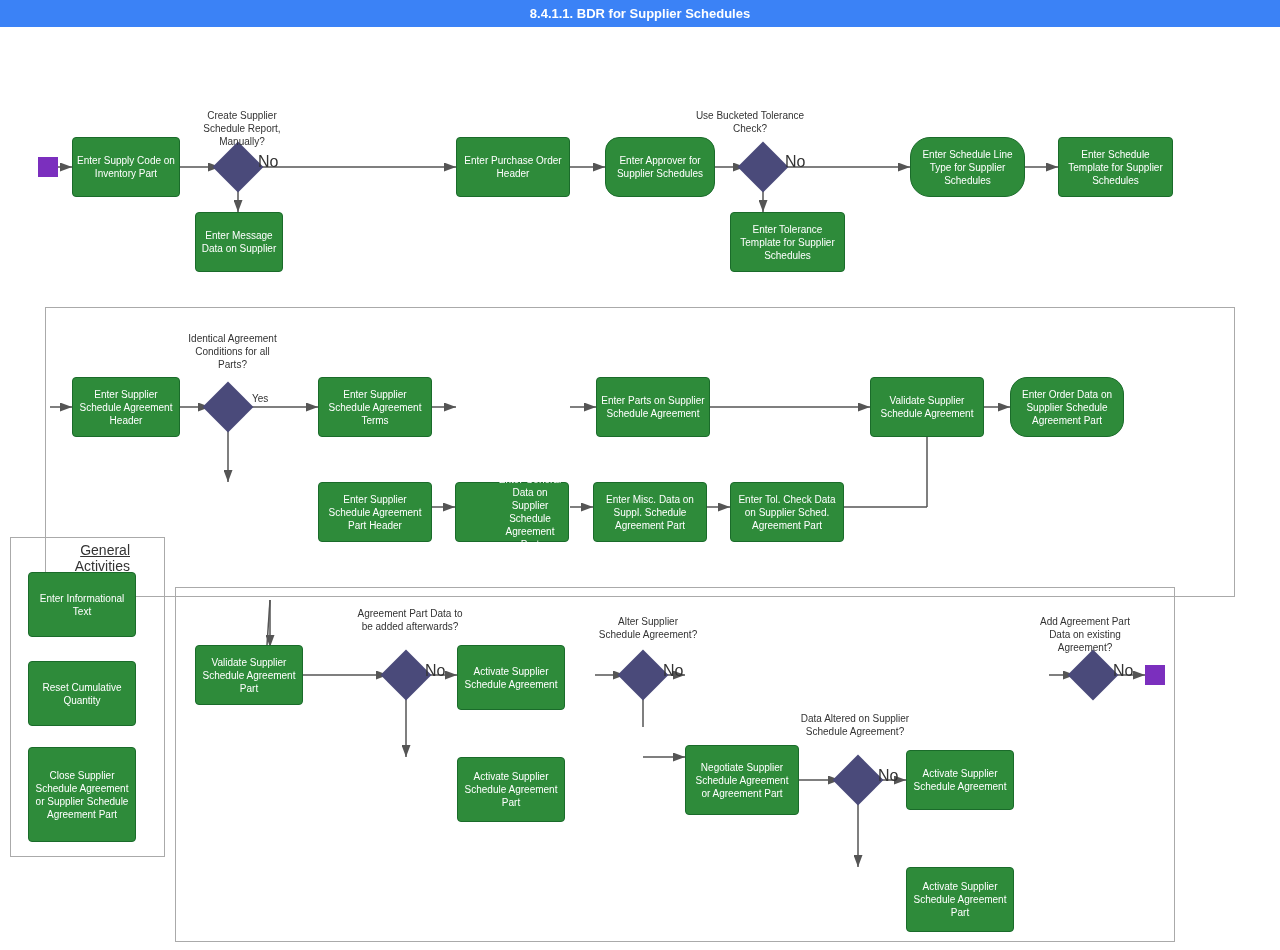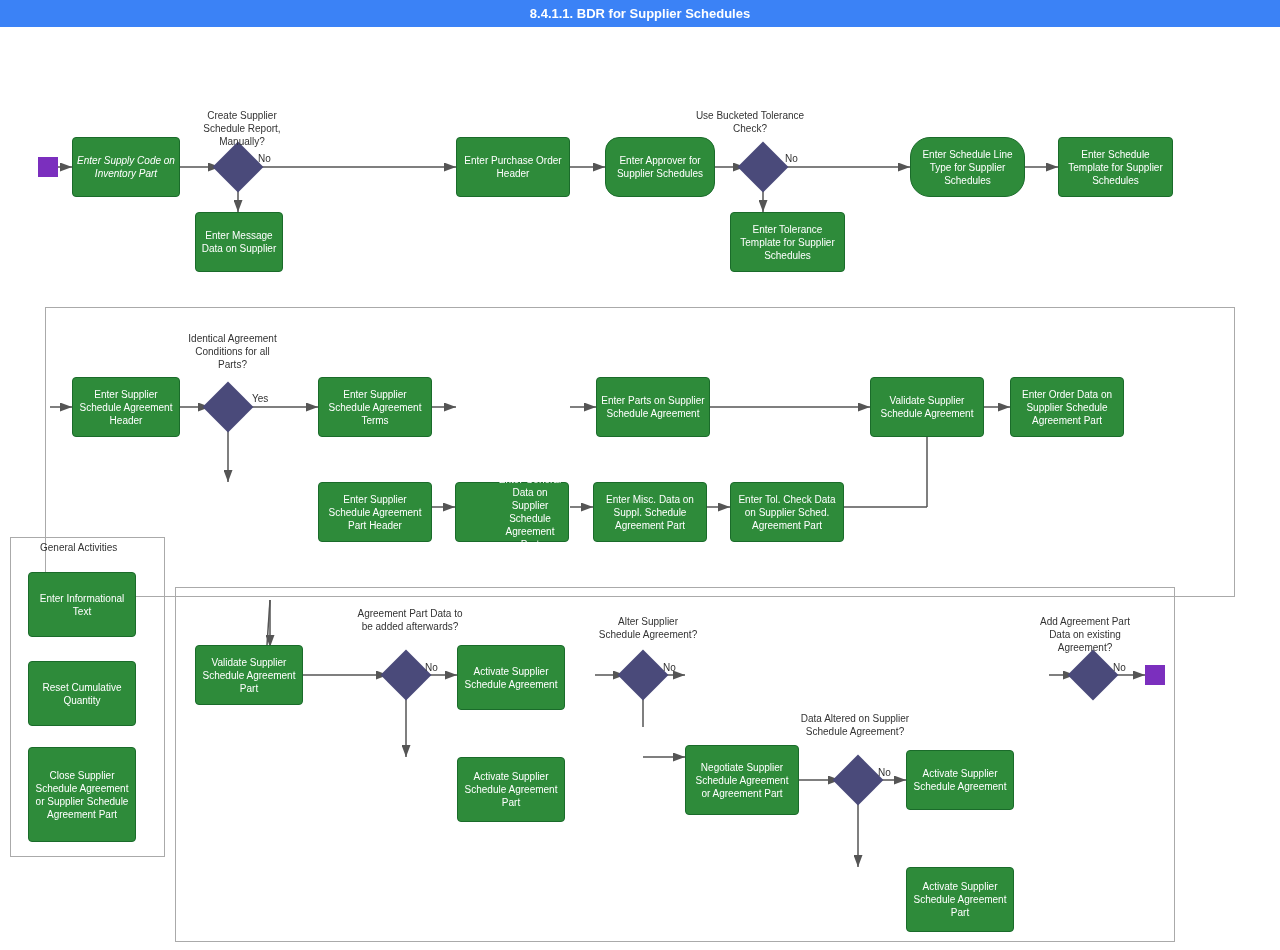--- a/index.html
+++ b/index.html
@@ -62,37 +62,38 @@
     }
     
     .flow-section {
       position: absolute;
       border: 1px solid #aaa;
       background: transparent;
     }
     
     .section-label {
       position: absolute;
-      font-size: 10px;
+      font-size: 14px;
       color: #333;
-      text-align: left;
+      text-align: right;
+      text-decoration: underline;
     }
     
     svg.arrows {
       position: absolute;
       top: 0;
       left: 0;
       width: 1280px;
       height: 950px;
       pointer-events: none;
     }
     
     .no-label {
       position: absolute;
-      font-size: 10px;
+      font-size: 16px;
       color: #333;
     }
     .yes-label {
       position: absolute;
       font-size: 10px;
       color: #333;
     }
   </style>
 </head>
 <body>
@@ -177,21 +178,21 @@
     <line x1="1049" y1="648" x2="1075" y2="648" stroke="#555" stroke-width="1.5" marker-end="url(#arrowhead)"></line>
 
     <line x1="1111" y1="648" x2="1145" y2="648" stroke="#555" stroke-width="1.5" marker-end="url(#arrowhead)"></line>
 
     <line x1="265" y1="648" x2="270" y2="573" stroke="#555" stroke-width="1.5"></line>
 
   </svg>
 
   <div class="purple-rect" style="left:38px; top:130px;"></div>
 
-  <div class="green-box" style="left:72px; top:110px; width:108px; height:60px;font-style:italic;">
+  <div class="green-box" style="left:72px; top:110px; width:108px; height:60px;">
     <span>Enter Supply Code on Inventory Part</span>
   </div>
 
   <div class="diamond" style="left:220px; top:122px;"></div>
   <div class="diamond-label" style="left:192px; top:82px; width:100px;">
     <span>Create Supplier Schedule Report, Manually?</span>
   </div>
 
   <span class="no-label" style="left:258px; top:126px;">No</span>
 
@@ -245,21 +246,21 @@
 
 
   <div class="green-box" style="left:596px; top:350px; width:114px; height:60px;">
     <span>Enter Parts on Supplier Schedule Agreement</span>
   </div>
 
   <div class="green-box" style="left:870px; top:350px; width:114px; height:60px;">
     <span>Validate Supplier Schedule Agreement</span>
   </div>
 
-  <div class="green-box" style="left:1010px; top:350px; width:114px; height:60px;">
+  <div class="green-box" style="left:1010px; top:350px; width:114px; height:60px;border-radius:17px;">
     <span>Enter Order Data on Supplier Schedule Agreement Part</span>
   </div>
 
   <div class="green-box" style="left:318px; top:455px; width:114px; height:60px;">
     <span>Enter Supplier Schedule Agreement Part Header</span>
   </div>
 
   <div class="green-box" style="left:455px; top:455px; width:114px; height:60px;padding-left:40px;">
     <span>Enter General Data on Supplier Schedule Agreement Part</span>
   </div>

